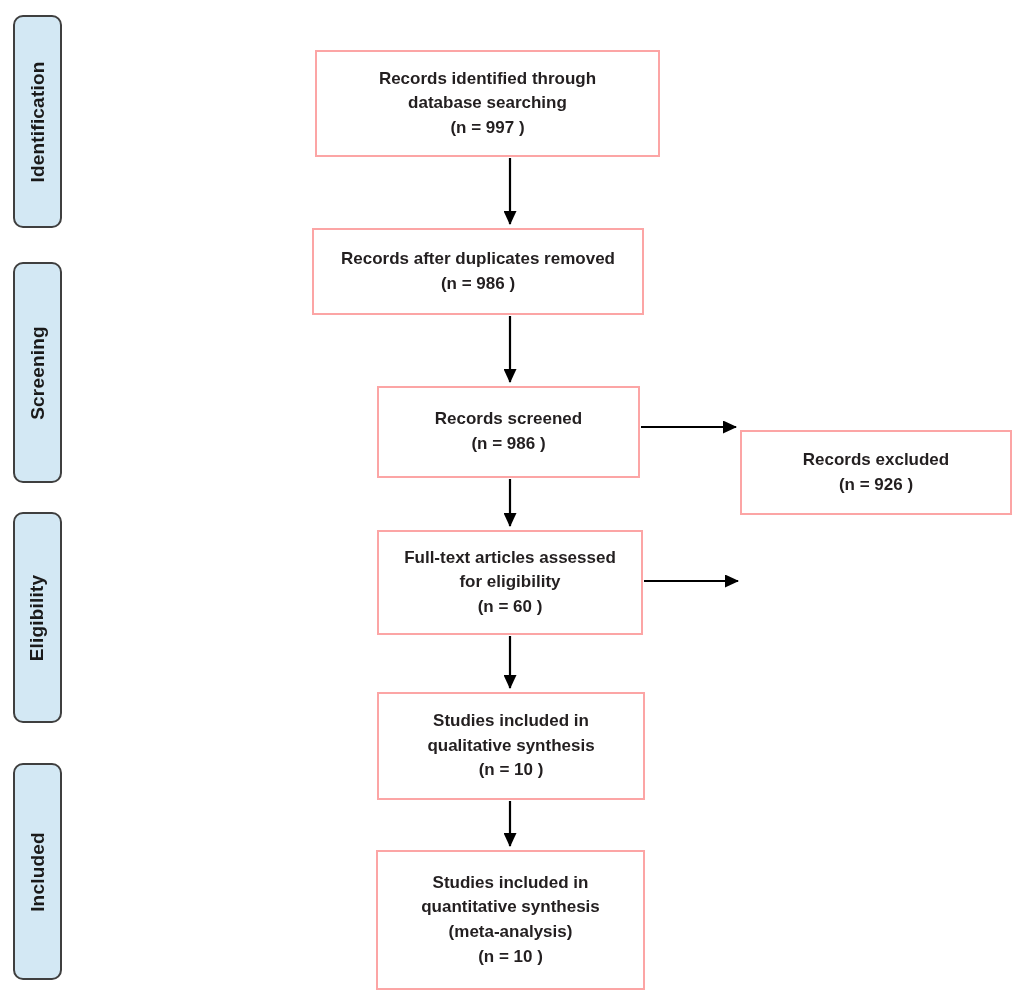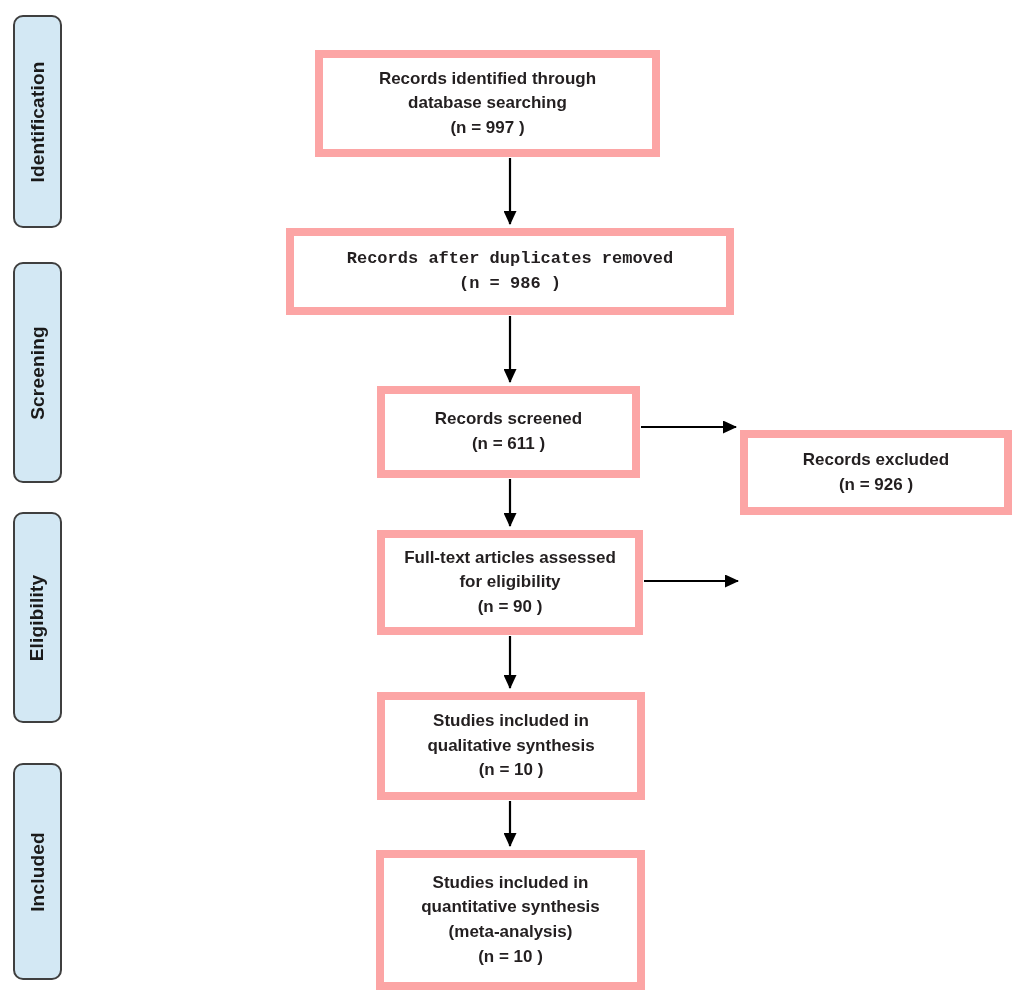--- a/index.html
+++ b/index.html
@@ -38,39 +38,39 @@
     transform: rotate(-90deg);
     white-space: nowrap;
     font-weight: 700;
     font-size: 19px;
     letter-spacing: 0.2px;
     color: #1a1a1a;
   }
   .flowbox {
     position: absolute;
     background: #ffffff;
-    border: 8px solid #fca5a5;
+    border: 2px solid #fca5a5;
     display: flex;
     align-items: center;
     justify-content: center;
     text-align: center;
     white-space: pre-line;
     font-weight: 600;
     font-size: 17px;
     line-height: 1.45;
     padding: 3px 10px;
   }
   
   #stage-identification { left: 13px; top: 15px;  width: 49px; height: 213px; }
   #stage-screening      { left: 13px; top: 262px; width: 49px; height: 221px; }
   #stage-eligibility    { left: 13px; top: 512px; width: 49px; height: 211px; }
   #stage-included       { left: 13px; top: 763px; width: 49px; height: 217px; }
   
   #box-identified         { left: 315px; top: 50px;  width: 345px; height: 107px; }
-  #box-dedup              { left: 286px; top: 228px; width: 448px; height: 87px; font-family: Liberation Mono, monospace;  }
+  #box-dedup              { left: 312px; top: 228px; width: 332px; height: 87px;  }
   #box-screened           { left: 377px; top: 386px; width: 263px; height: 92px;  }
   #box-records-excluded   { left: 740px; top: 385px; width: 272px; height: 85px; margin-top: 45px;  }
   #box-fulltext           { left: 377px; top: 530px; width: 266px; height: 105px; }
   #box-fulltext-excluded  { left: 742px; top: 529px; width: 271px; height: 266px; line-height: 1.5; }
   #box-qualitative        { left: 377px; top: 692px; width: 268px; height: 108px; }
   #box-quantitative       { left: 376px; top: 850px; width: 269px; height: 140px; }
 </style>
 </head>
 <body>
 
@@ -112,28 +112,28 @@
   </div>
 
   <div class="flowbox" id="box-identified">Records identified through
 database searching
 (n =  997 )</div>
 
   <div class="flowbox" id="box-dedup">Records after duplicates removed
 (n = 986  )</div>
 
   <div class="flowbox" id="box-screened">Records screened
-(n = 611  )</div>
+(n = 986  )</div>
 
   <div class="flowbox" id="box-records-excluded">Records excluded
 (n = 926  )</div>
 
   <div class="flowbox" id="box-fulltext">Full-text articles assessed
 for eligibility
-(n = 90  )</div>
+(n = 60  )</div>
 
 
   <div class="flowbox" id="box-qualitative">Studies included in
 qualitative synthesis
 (n =  10 )</div>
 
   <div class="flowbox" id="box-quantitative">Studies included in
 quantitative synthesis
 (meta-analysis)
 (n = 10  )</div>

